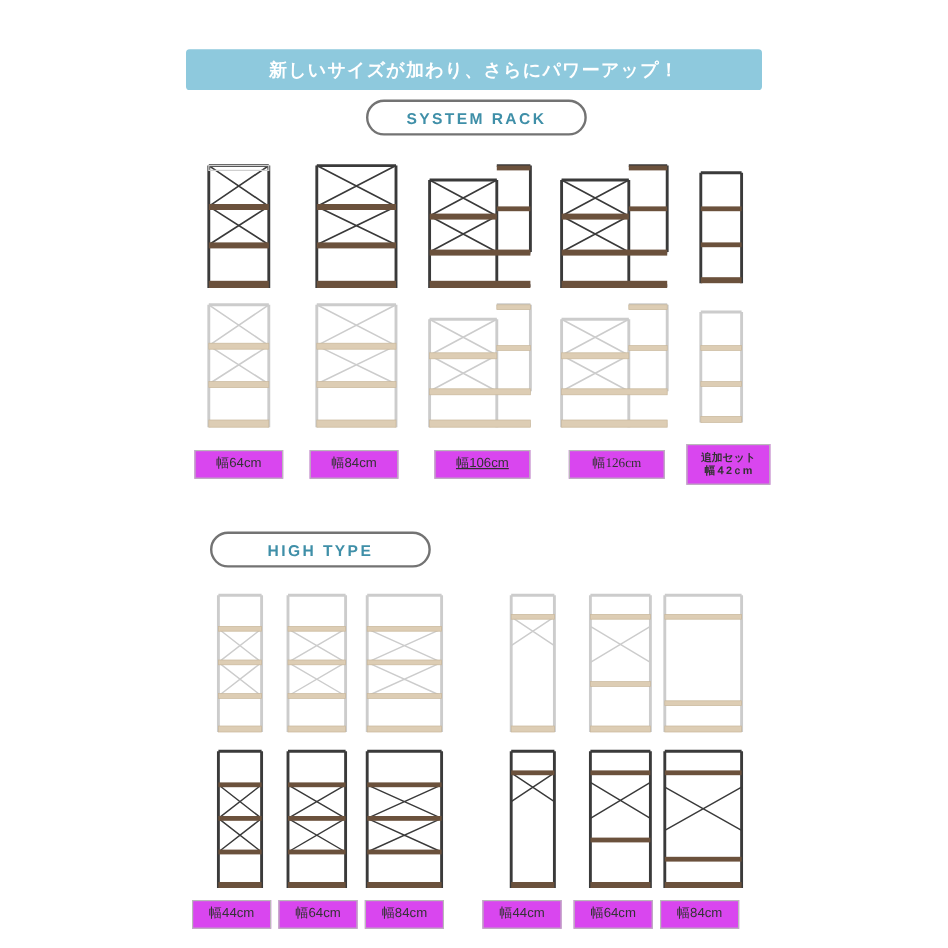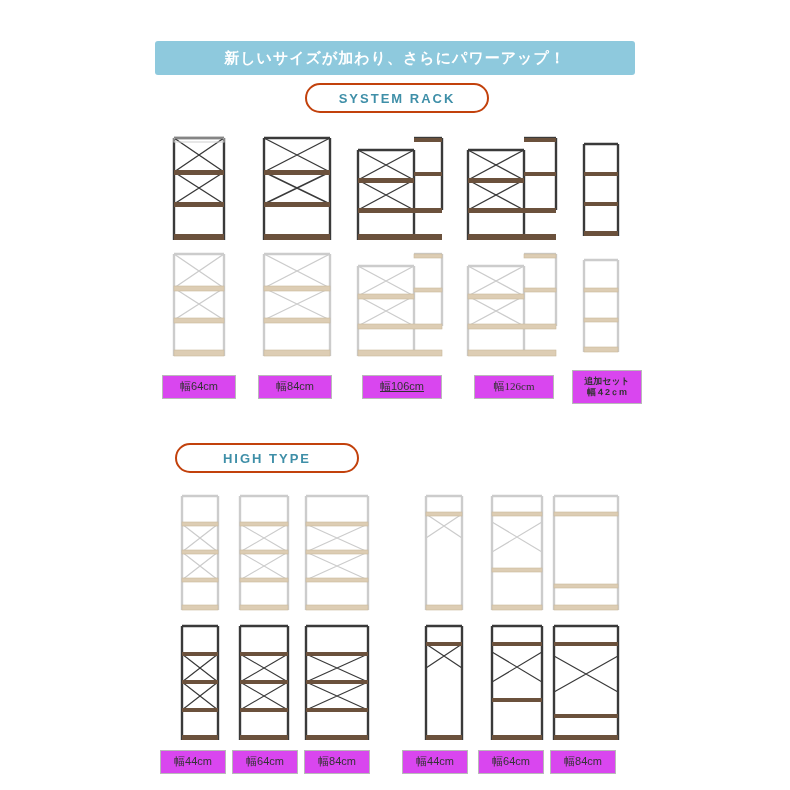--- a/index.html
+++ b/index.html
@@ -18,21 +18,21 @@
     background:#8ec9dd;border-radius:3px;
     display:flex;align-items:center;justify-content:center;margin-top:23px;
   }
   .banner span{
     color:#ffffff;font-size:15px;font-weight:bold;letter-spacing:1px;
   }
 
   
   .pill{
     position:absolute;
-    border:2px solid #c2410c;border-radius:20px;background:#ffffff;
+    border:2px solid #737373;border-radius:20px;background:#ffffff;
     display:flex;align-items:center;justify-content:center;
     color:#3f8fa8;font-size:13px;font-weight:bold;letter-spacing:2px;
   }
   #pill-system{left:305px;top:83px;width:180px;height:26px;}
   #pill-high{left:175px;top:443px;width:180px;height:26px;}
   #pill-hanger{left:420px;top:443px;width:180px;height:26px;}
 
   
   .label-box{
     position:absolute;border:1px solid #b9b9b9;background:#d946ef;

